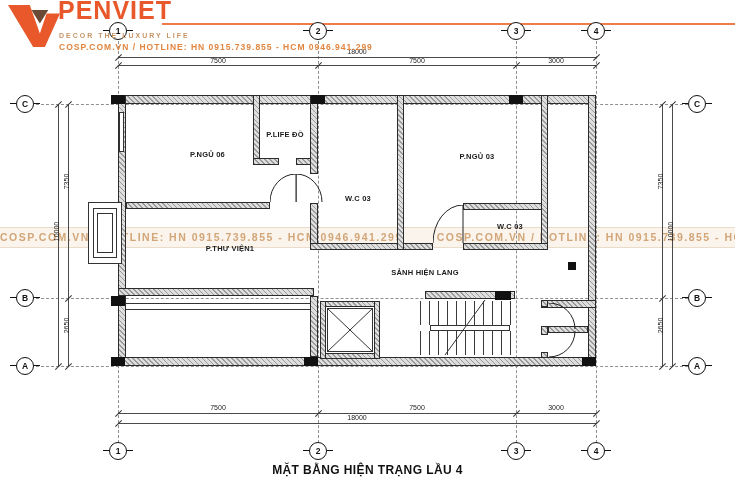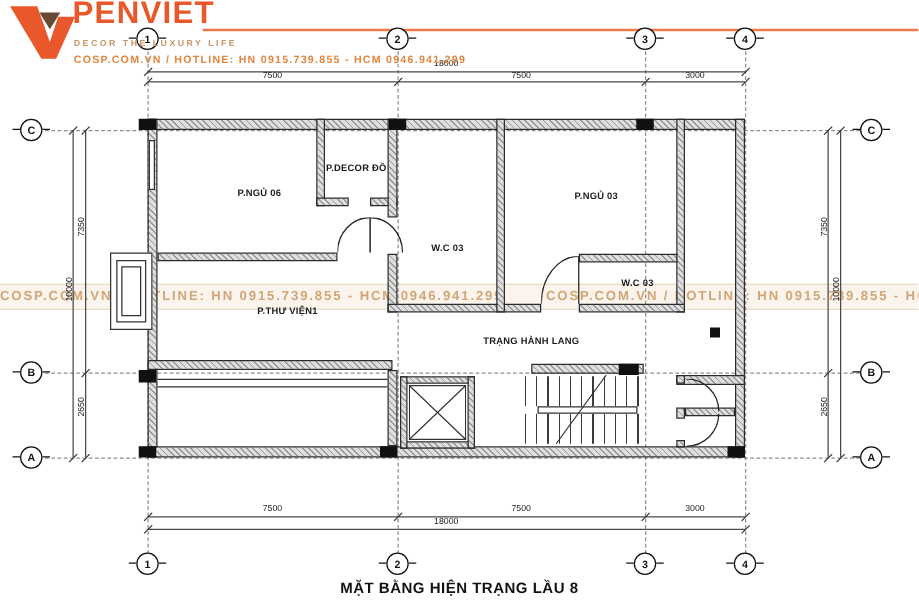--- a/index.html
+++ b/index.html
@@ -248,22 +248,22 @@
         <path d="M0,0 A26,26 0 0 1 26,26" fill="none" stroke="#222"></path>
       </svg>
   </span>
   <span class="door" style="left:549px;top:331px">
     <svg width="27" height="27">
         <path d="M0,26 A26,26 0 0 0 26,0" fill="none" stroke="#222"></path>
       </svg>
   </span>
 
   <div class="room-label" style="left:160px;top:150px;width:95px">P.NGỦ 06</div>
-  <div class="room-label" style="left:245px;top:130px;width:80px">P.DECOR ĐỒ</div>
+  <div class="room-label" style="left:245px;top:130px;width:80px">P.LIFE ĐỒ</div>
   <div class="room-label" style="left:328px;top:194px;width:60px">W.C 03</div>
   <div class="room-label" style="left:437px;top:152px;width:80px">P.NGỦ 03</div>
   <div class="room-label" style="left:480px;top:222px;width:60px">W.C 03</div>
   <div class="room-label" style="left:185px;top:244px;width:90px">P.THƯ VIỆN1</div>
-  <div class="room-label" style="left:375px;top:268px;width:100px">TRẠNG HÀNH LANG</div>
-
-  <div class="caption">MẶT BẰNG HIỆN TRẠNG LẦU 8</div>
+  <div class="room-label" style="left:375px;top:268px;width:100px">SẢNH HIỆN LANG</div>
+
+  <div class="caption">MẶT BẰNG HIỆN TRẠNG LẦU 4</div>
 
 </div>
 
 </body></html>

